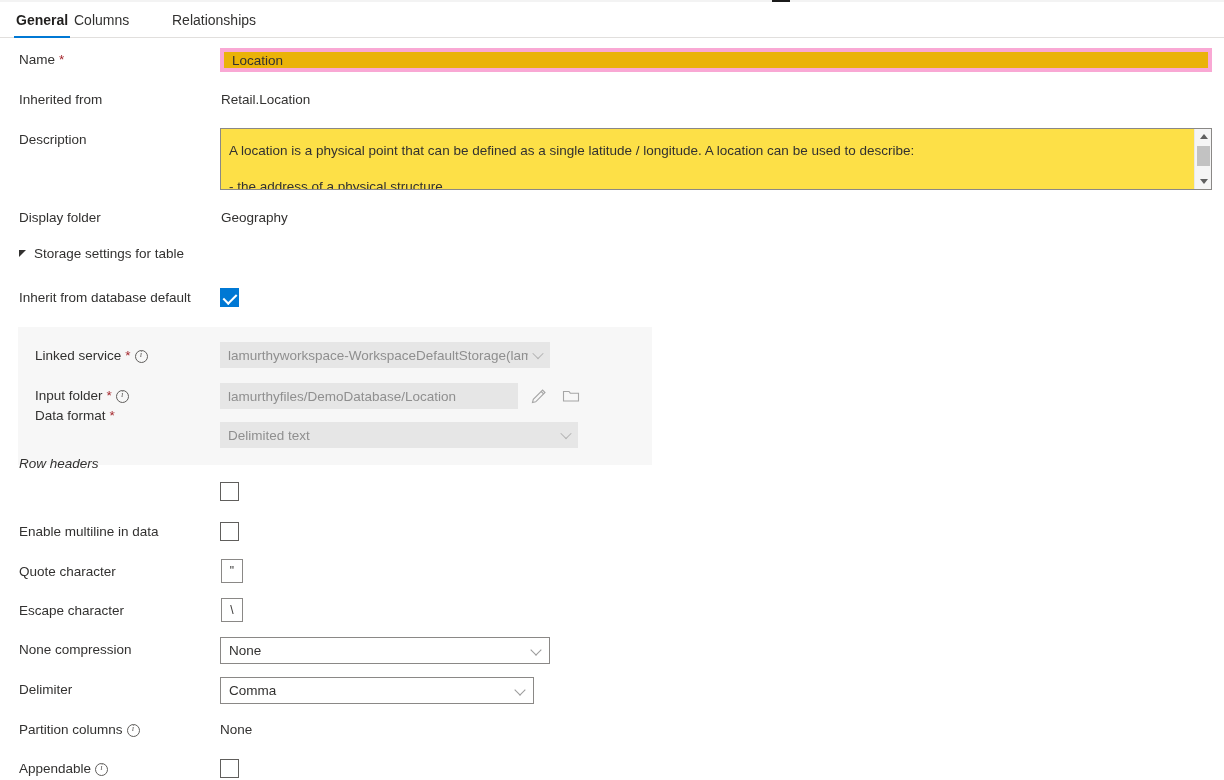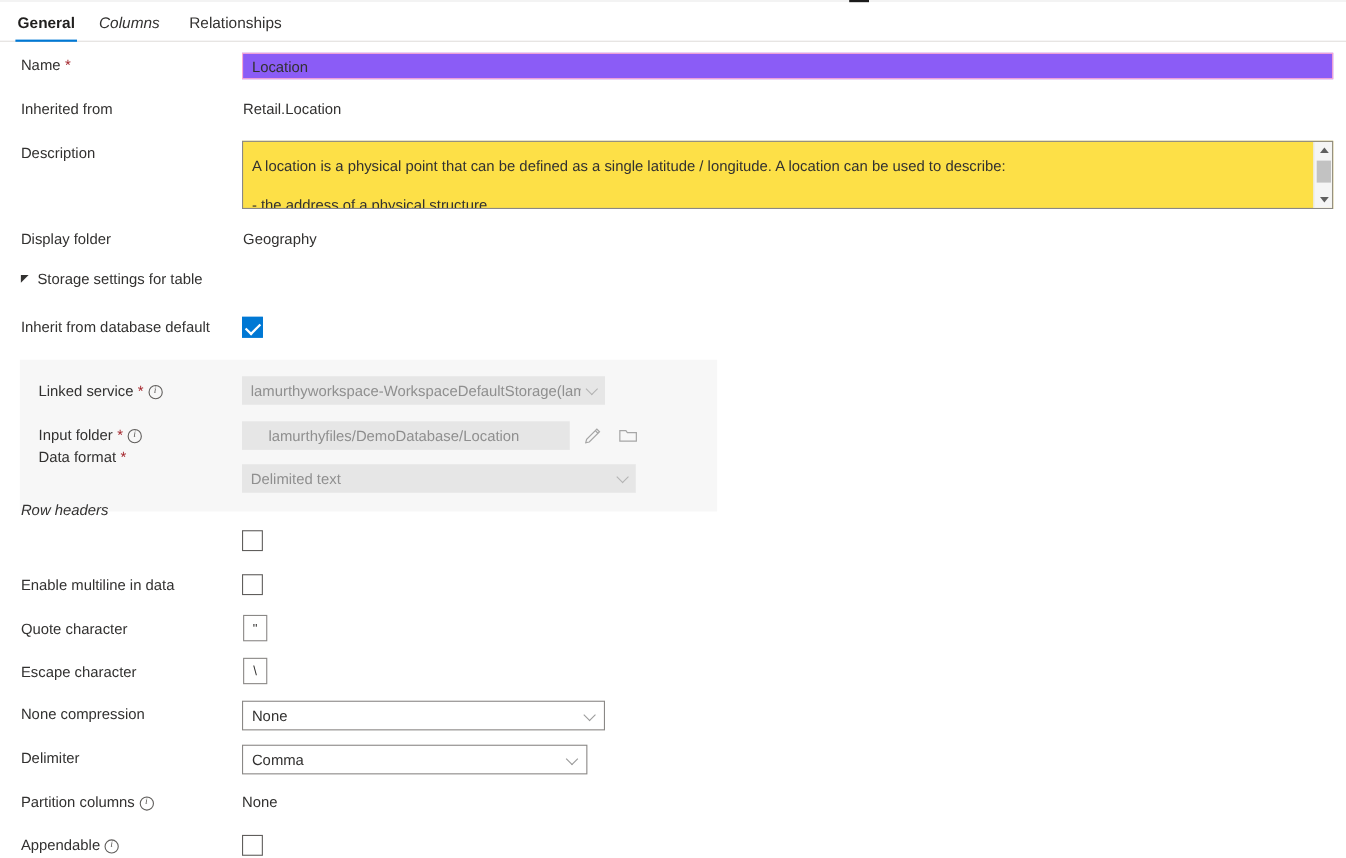--- a/index.html
+++ b/index.html
@@ -35,21 +35,21 @@
     display: flex; align-items: center;
     font-size: 14px; color: #323130; cursor: pointer;
     padding: 0 2px;
   }
   .tab.active { font-weight: 600; color: #201f1e; }
   .tab.active::after {
     content: ""; position: absolute; left: 0; right: 0; bottom: 0;
     height: 2px; background: #0078d4;
   }
   #tab-0 { left: 14px; }
-  #tab-1 { left: 88px; font-style: italic; }
+  #tab-1 { left: 72px; }
   #tab-2 { left: 170px; }
   .lbl {
     position: absolute; left: 19px;
     font-size: 13.5px; color: #323130;
     white-space: nowrap;
     display: flex; align-items: center; gap: 4px;
   }
   .lbl .req { color: #a4262c; font-size: 13.5px; }
   .value-text {
     position: absolute; left: 221px;
@@ -66,21 +66,21 @@
     content: "i";
     position: absolute; left: 0; right: 0; top: -3px;
     text-align: center; font-size: 9px; font-style: italic;
     font-family: "Liberation Serif", serif; color: #605e5c;
     line-height: 13px;
   }
 
   
   .tbox {
     position: absolute;
-    border: 1px solid #f9a8d4; background: #8b5cf6;
+    border: 4px solid #f9a8d4; background: #eab308;
     font-family: "Liberation Sans", sans-serif;
     font-size: 13.5px; color: #323130;
     padding: 0 8px; outline: none;
   }
   .tbox::placeholder { color:#a19f9d; }
 
   
   .desc-wrap {
     position: absolute; left: 220px; top: 128px;
     width: 992px; height: 62px;
@@ -263,21 +263,21 @@
     <span class="txt" style="width:300px;">lamurthyworkspace-WorkspaceDefaultStorage(lam...</span>
     <span class="chev"></span>
   </div>
 
   <div class="lbl" style="left:35px; top:388px;">
     <span>Input folder</span>
     <span class="req">*</span>
     <span class="info-icon"></span>
   </div>
   <div class="dis-field" style="left:220px; top:383px; width:298px;">
-    <span class="txt" style="width:285px;margin-left:16px;">lamurthyfiles/DemoDatabase/Location</span>
+    <span class="txt" style="width:285px;">lamurthyfiles/DemoDatabase/Location</span>
   </div>
   <div class="icon-btn" style="left:529px; top:386px;">
     <svg width="20" height="20" viewBox="0 0 20 20">
       <path d="M3.5 16.5 L4.3 13.4 L13.6 4.1 L16 6.5 L6.7 15.8 Z" fill="none" stroke="#a6a6a6" stroke-width="1.1"></path>
       <path d="M12.2 5.5 L14.6 7.9" fill="none" stroke="#a6a6a6" stroke-width="1.1"></path>
     </svg>
   </div>
   <div class="icon-btn" style="left:561px; top:386px;">
     <svg width="20" height="20" viewBox="0 0 20 20">
       <path d="M2.5 5.5 H8 L9.3 7.2 H17.5 V15 H2.5 Z" fill="none" stroke="#a6a6a6" stroke-width="1.1"></path>

